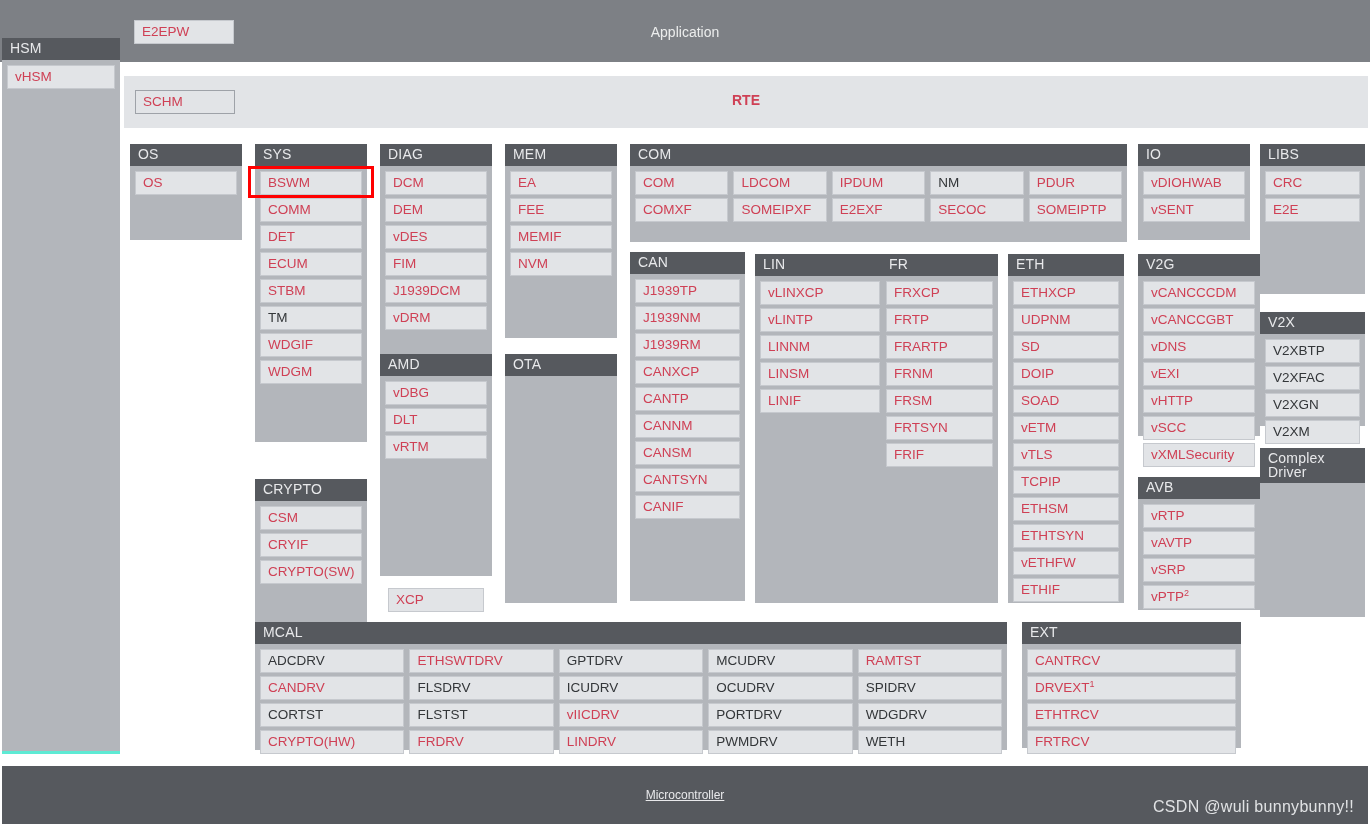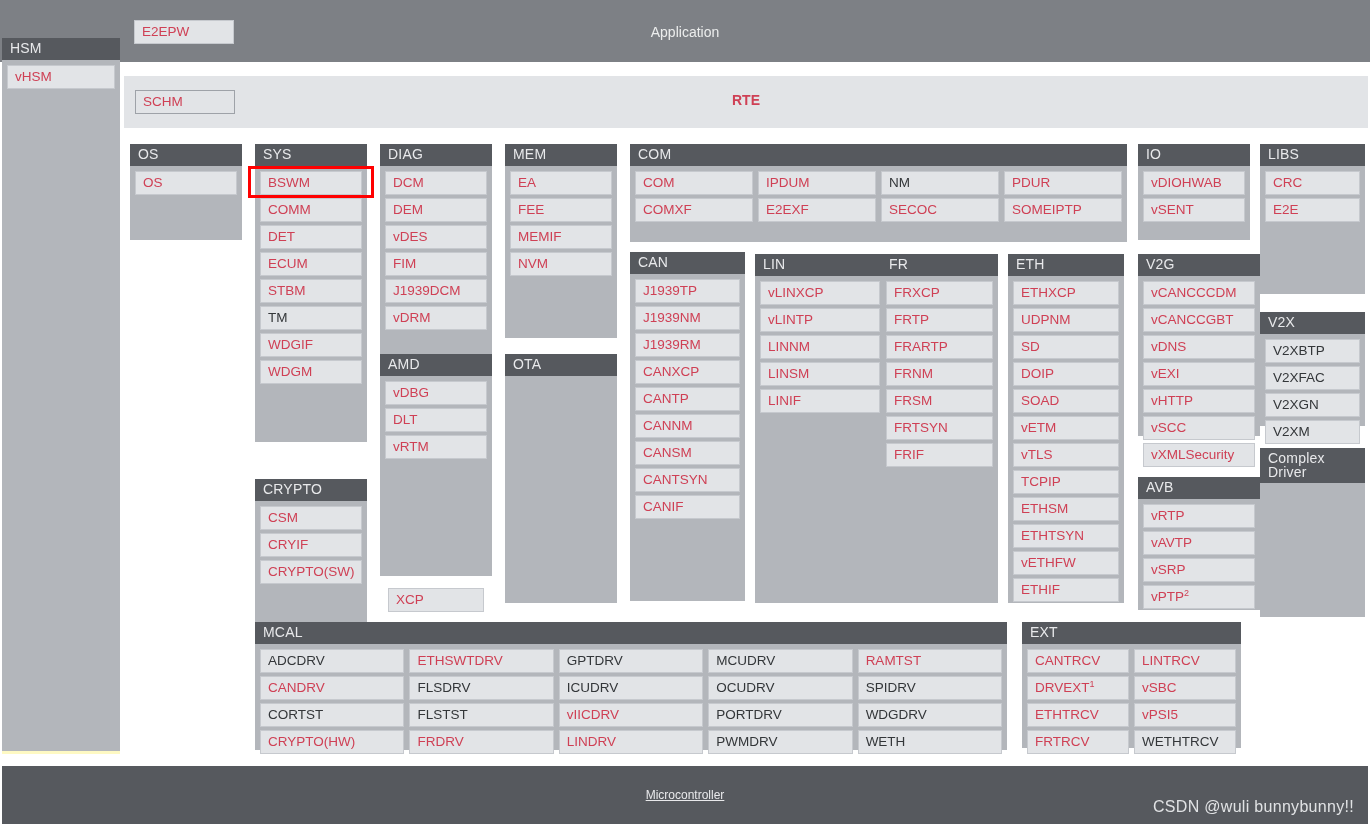--- a/index.html
+++ b/index.html
@@ -51,21 +51,21 @@
   }
   #e2epw {
     position: absolute; left: 134px; top: 20px; width: 100px;
     background: #e2e4e7; color: #cf4055; font-size: 13.5px;
     padding: 3px 7px 4px 7px; border: 1px solid #c6c9ce;
   }
 
   
   #hsmpanel {
     position: absolute; left: 2px; top: 38px; width: 118px; height: 716px;
-    background: #fef9c3;
+    background: #5eead4;
   }
   #hsmpanel .hdr { margin: 0; }
   #hsmpanel .body { height: 691px; }
 
   
   #rtebar {
     position: absolute; left: 124px; top: 76px; width: 1244px; height: 52px;
     background: #e2e4e7;
   }
   #rtebar .lbl {
@@ -237,20 +237,24 @@
 
     <div class="col" id="col-com">
       <div class="hdr">COM</div>
       <div class="body h-com">
         <div class="grid" id="com-grid">
             <div class="gcol">
               <div class="cell">COM</div>
               <div class="cell">COMXF</div>
             </div>
             <div class="gcol">
+              <div class="cell">LDCOM</div>
+              <div class="cell">SOMEIPXF</div>
+            </div>
+            <div class="gcol">
               <div class="cell">IPDUM</div>
               <div class="cell">E2EXF</div>
             </div>
             <div class="gcol">
               <div class="cell dark">NM</div>
               <div class="cell">SECOC</div>
             </div>
             <div class="gcol">
               <div class="cell">PDUR</div>
               <div class="cell">SOMEIPTP</div>
@@ -438,26 +442,20 @@
     <div class="col" id="col-ext">
       <div class="hdr">EXT</div>
       <div class="body h-ext">
         <div class="grid" id="ext-grid">
             <div class="gcol">
               <div class="cell">CANTRCV</div>
               <div class="cell">DRVEXT<sup>1</sup></div>
               <div class="cell">ETHTRCV</div>
               <div class="cell">FRTRCV</div>
             </div>
-            <div class="gcol">
-              <div class="cell">LINTRCV</div>
-              <div class="cell">vSBC</div>
-              <div class="cell">vPSI5</div>
-              <div class="cell dark">WETHTRCV</div>
-            </div>
           </div>
       </div>
     </div>
 
   </div>
 
   <div id="bswm-highlight"></div>
 
   <div id="mcbar">
     <div class="lbl">Microcontroller</div>

